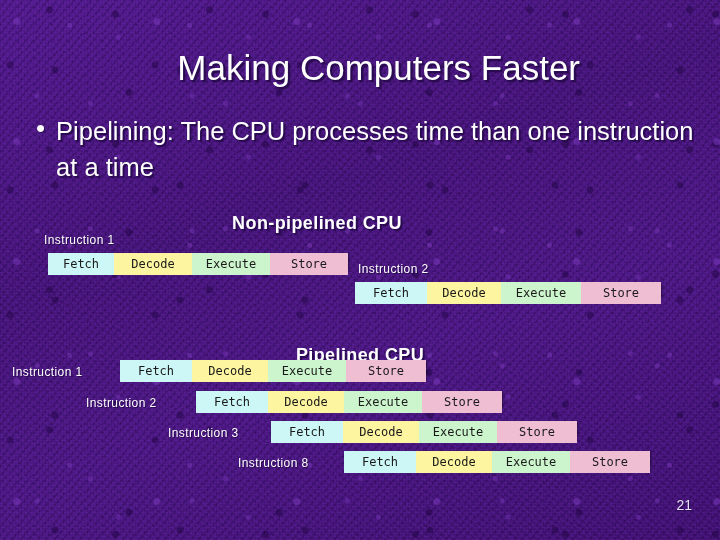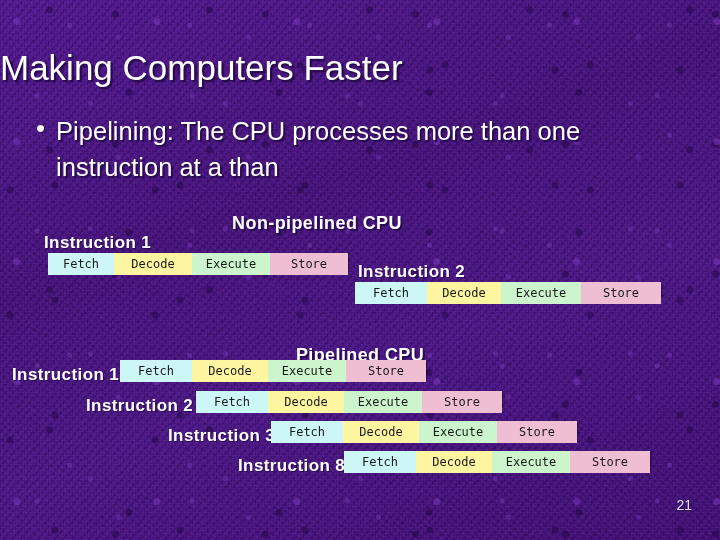--- a/index.html
+++ b/index.html
@@ -43,21 +43,21 @@
       145px 125px, 155px 135px, 125px 115px, 135px 125px, 150px 140px,
       14px 14px, 17px 17px, 3px 3px, 3px 3px, 100% 100%;
   }
 
   
   #title {
     position: absolute;
     left: 0;
     top: 48px;
     width: 580px;
-    text-align: left;
+    text-align: right;
     font-size: 35px;
     color: #ffffff;
     letter-spacing: 0px;
     text-shadow: 2px 2px 0 #2a0b52, 2px 2px 2px rgba(0,0,0,0.5);
     white-space: nowrap;
   }
 
   
   #bullet-block {
     position: absolute;
@@ -93,22 +93,22 @@
     text-shadow: 2px 2px 0 #2a0b52;
     white-space: nowrap;
   }
   #heading-nonpipelined { top: 213px; left: -43px; }
   #heading-pipelined    { top: 345px; left: 0px; }
 
   
   .instr-label {
     position: absolute;
     color: #ffffff;
-    font-size: 17px;
-    font-weight: bold;
+    font-size: 12px;
+    font-weight: normal;
     letter-spacing: 0.4px;
     text-shadow: 1px 1px 0 #2a0b52;
     white-space: nowrap;
   }
 
   
   .bar {
     position: absolute;
     display: flex;
     height: 16px;
@@ -139,21 +139,21 @@
 </style>
 </head>
 <body>
 
 <div id="slide"></div>
 
 <div id="title">Making Computers Faster</div>
 
 <div id="bullet-block">
   <span id="bullet-dot">•</span>
-  <span id="bullet-text">Pipelining: The CPU processes more than one instruction at a than</span>
+  <span id="bullet-text">Pipelining: The CPU processes time than one instruction at a time</span>
 </div>
 
 <div class="section-heading" id="heading-nonpipelined">Non-pipelined CPU</div>
 
 <div class="section-heading" id="heading-pipelined">Pipelined CPU</div>
 
 <div id="diagram-layer">
     <div class="instr-label" style="left: 44px; top: 233px;">Instruction 1</div>
     <div class="bar" style="left: 48px; top: 253px;">
       <div class="stage" style="width: 66px; background: rgb(205, 247, 247);">Fetch</div>

